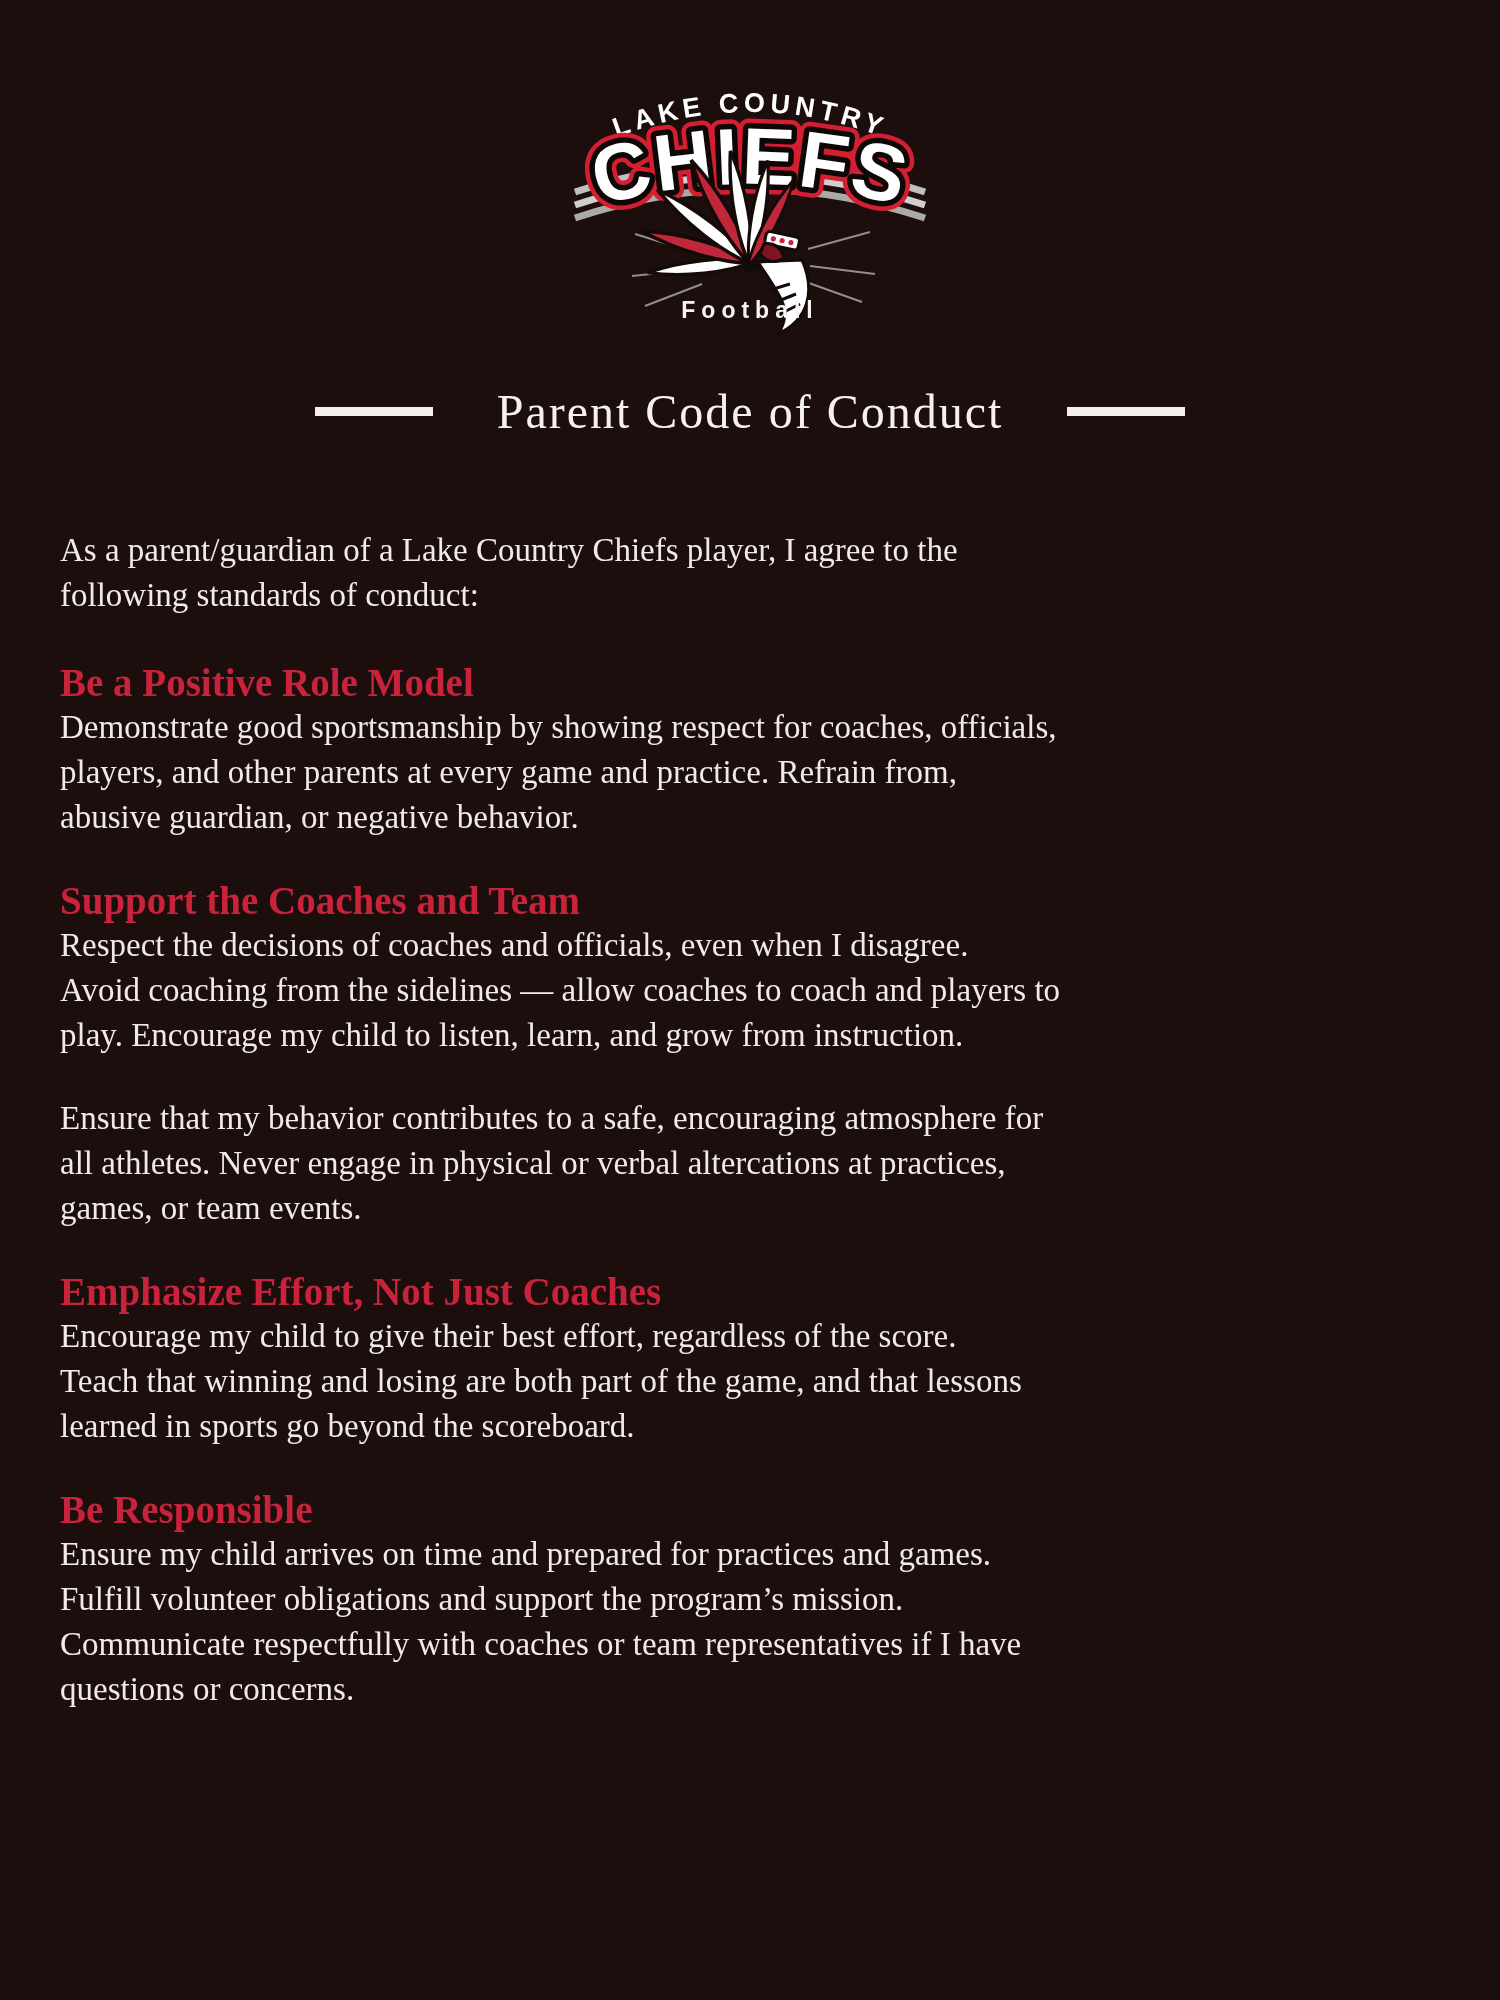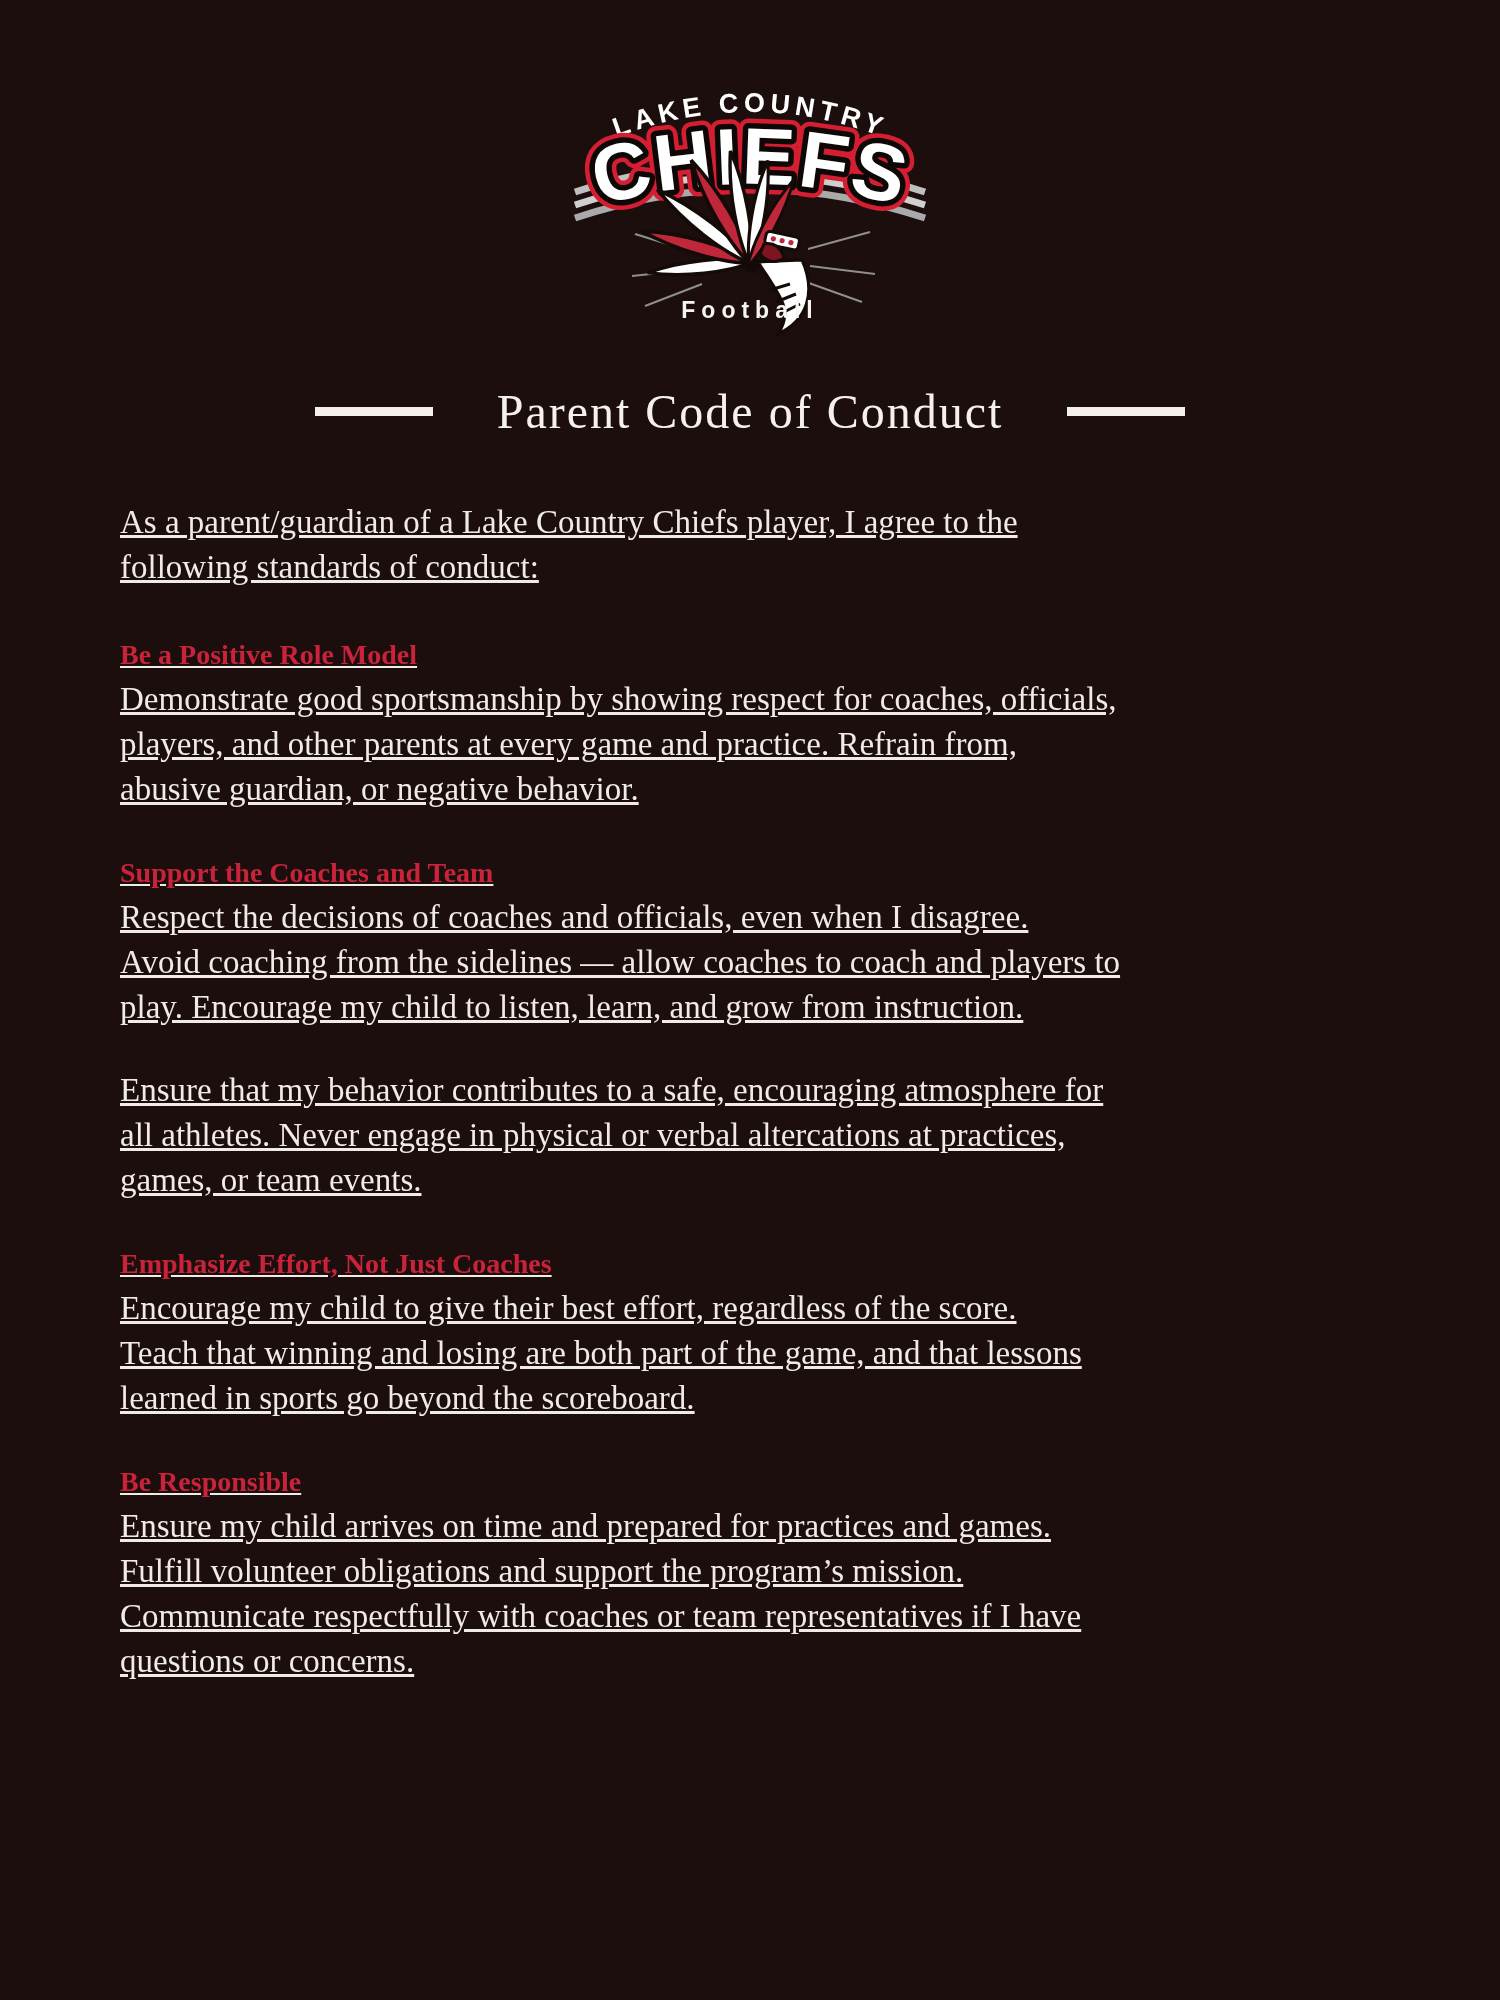--- a/index.html
+++ b/index.html
@@ -25,31 +25,30 @@
   .dash{width:118px;height:9px;background:#f3efec;flex:0 0 auto;}
   .page-title{
     font-family:"Liberation Serif", serif;
     font-weight:normal;
     font-size:48px;
     letter-spacing:2px;
     color:#f6f1ed;
     white-space:nowrap;
   }
   .content{
-    margin-top:50px;
-    padding:0 120px 0 120px;
+    margin-top:78px;
+    padding:0 120px 0 60px;
     font-size:33px;
     line-height:45px;
-    text-decoration:underline;
   }
   .intro{white-space:pre-line;margin-bottom:42px;}
   .section{margin-bottom:38px;}
   .sec-heading{
     color:var(--red);
-    font-size:28px;
+    font-size:39px;
     line-height:45px;
     font-weight:bold;
     font-family:"Liberation Serif", serif;
   }
   .sec-body{white-space:pre-line;}
   text{font-family:"Liberation Sans", sans-serif;}
 </style>
 </head>
 <body>
 

